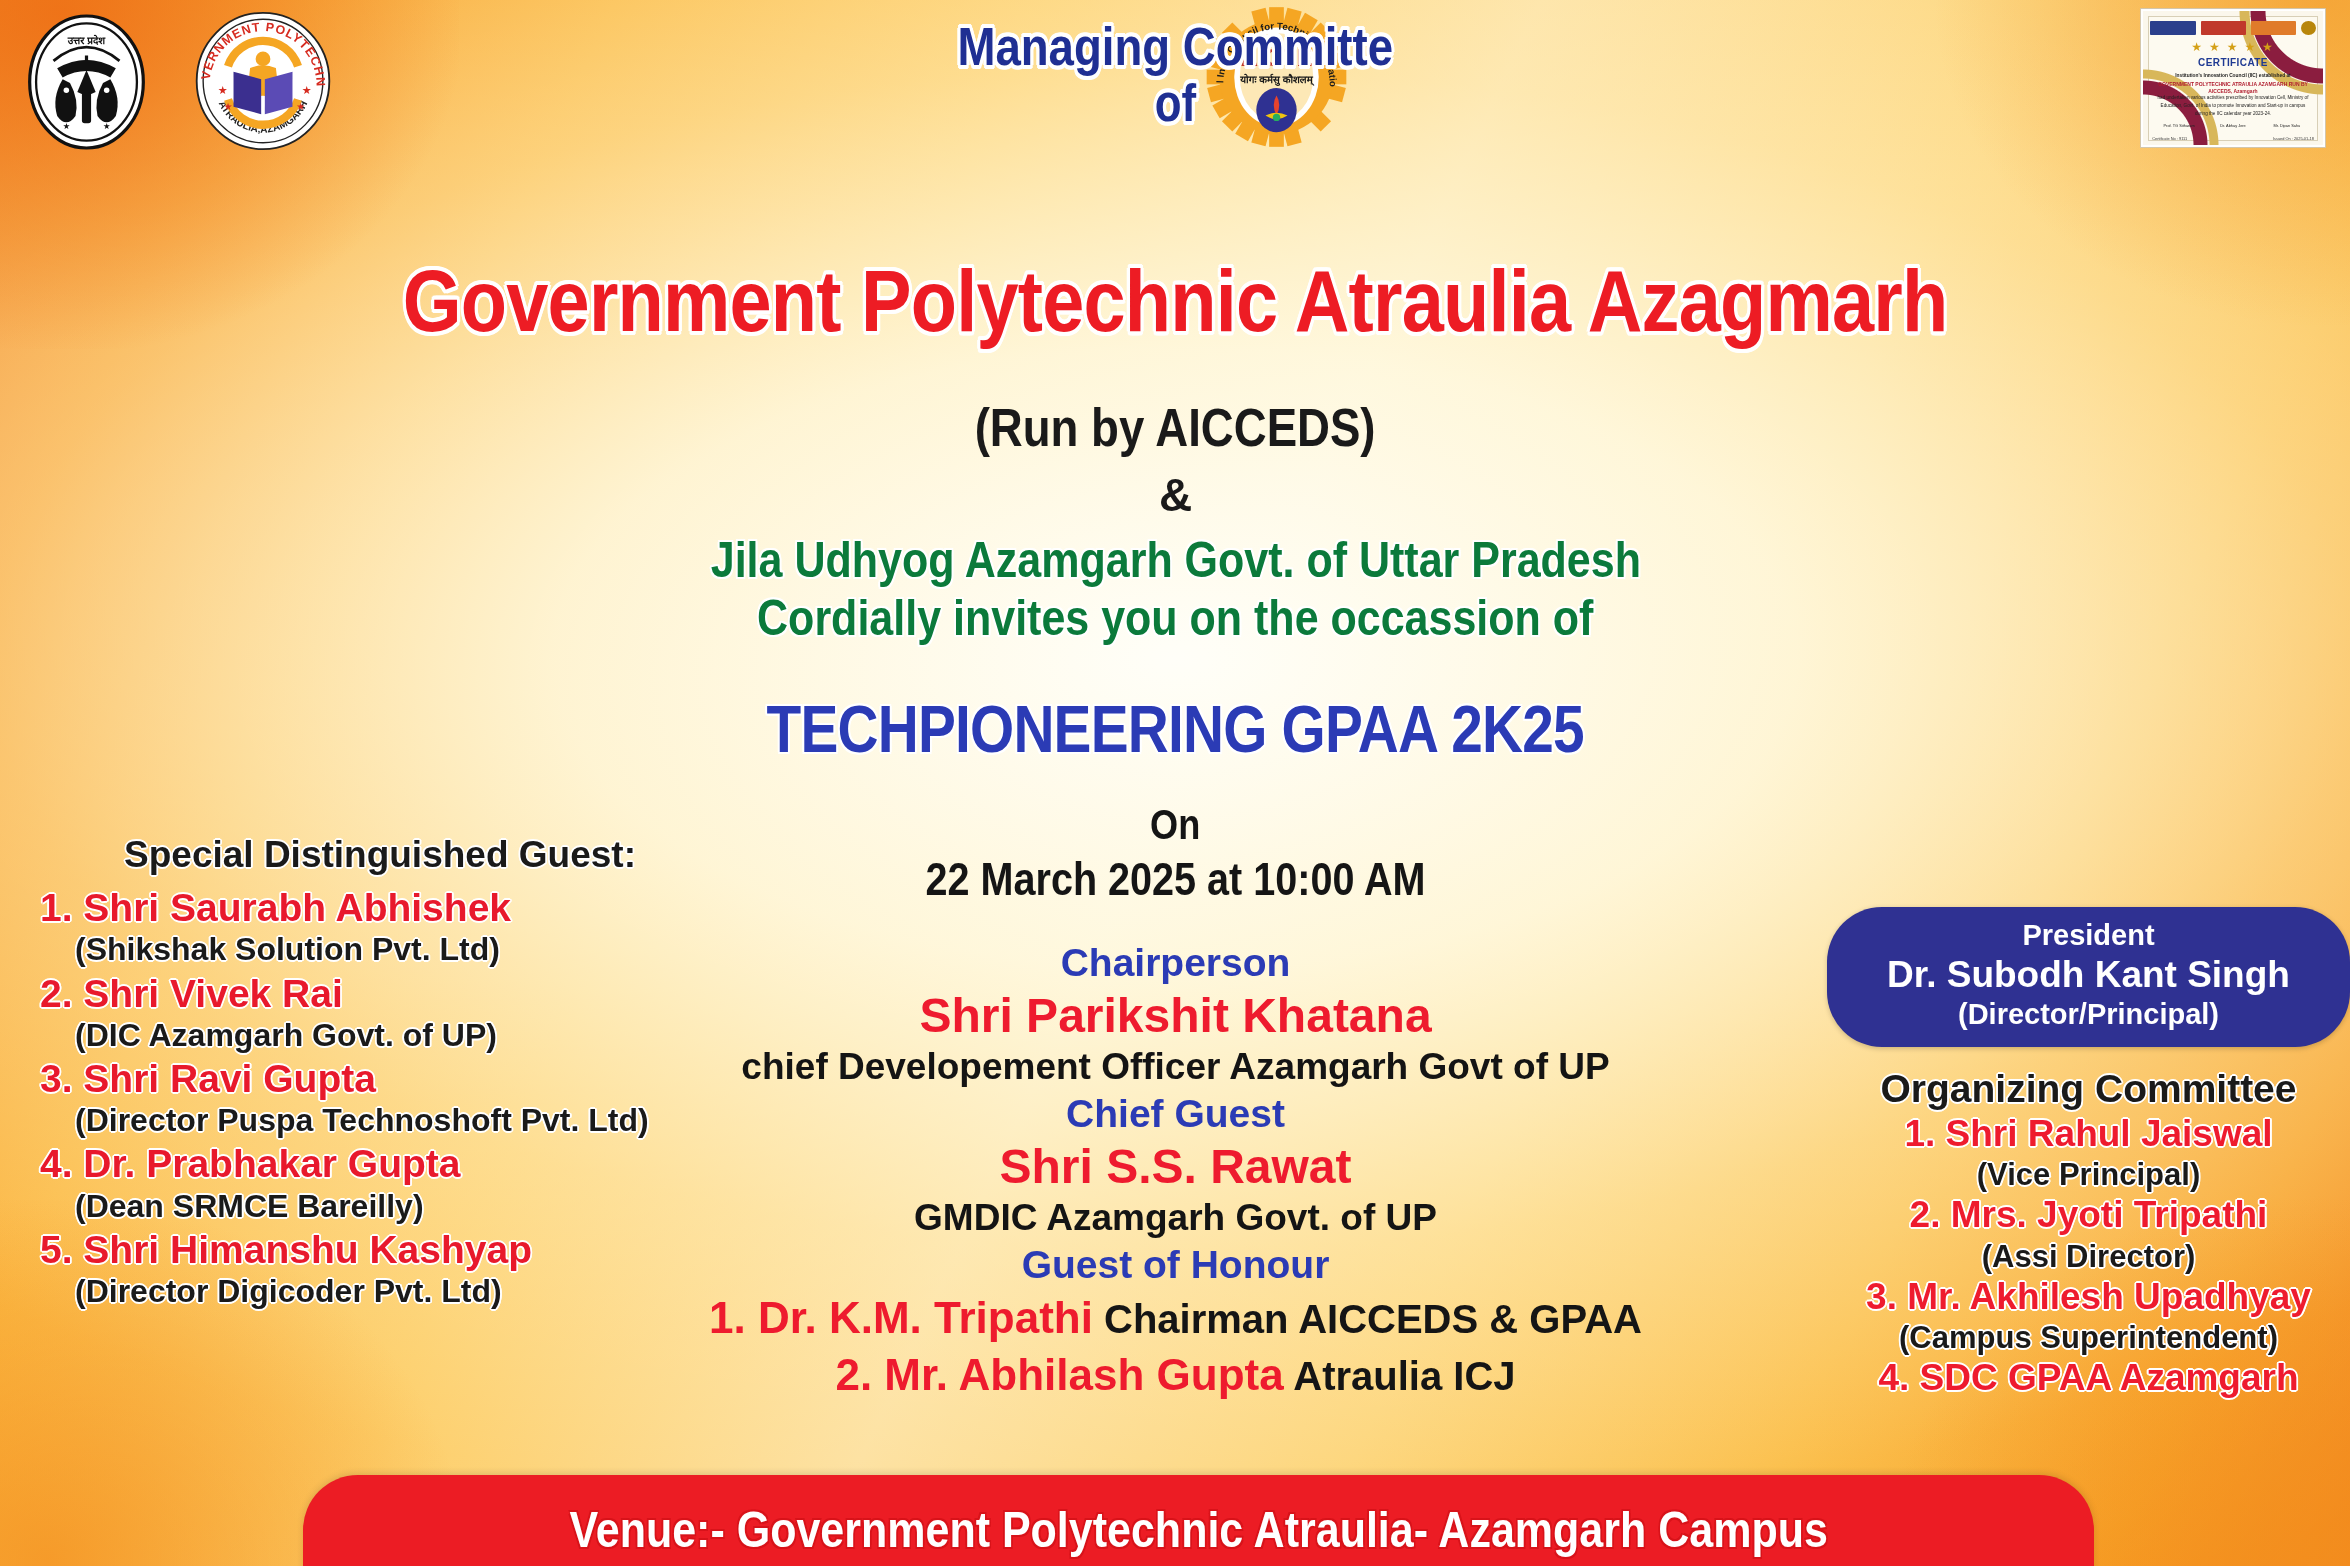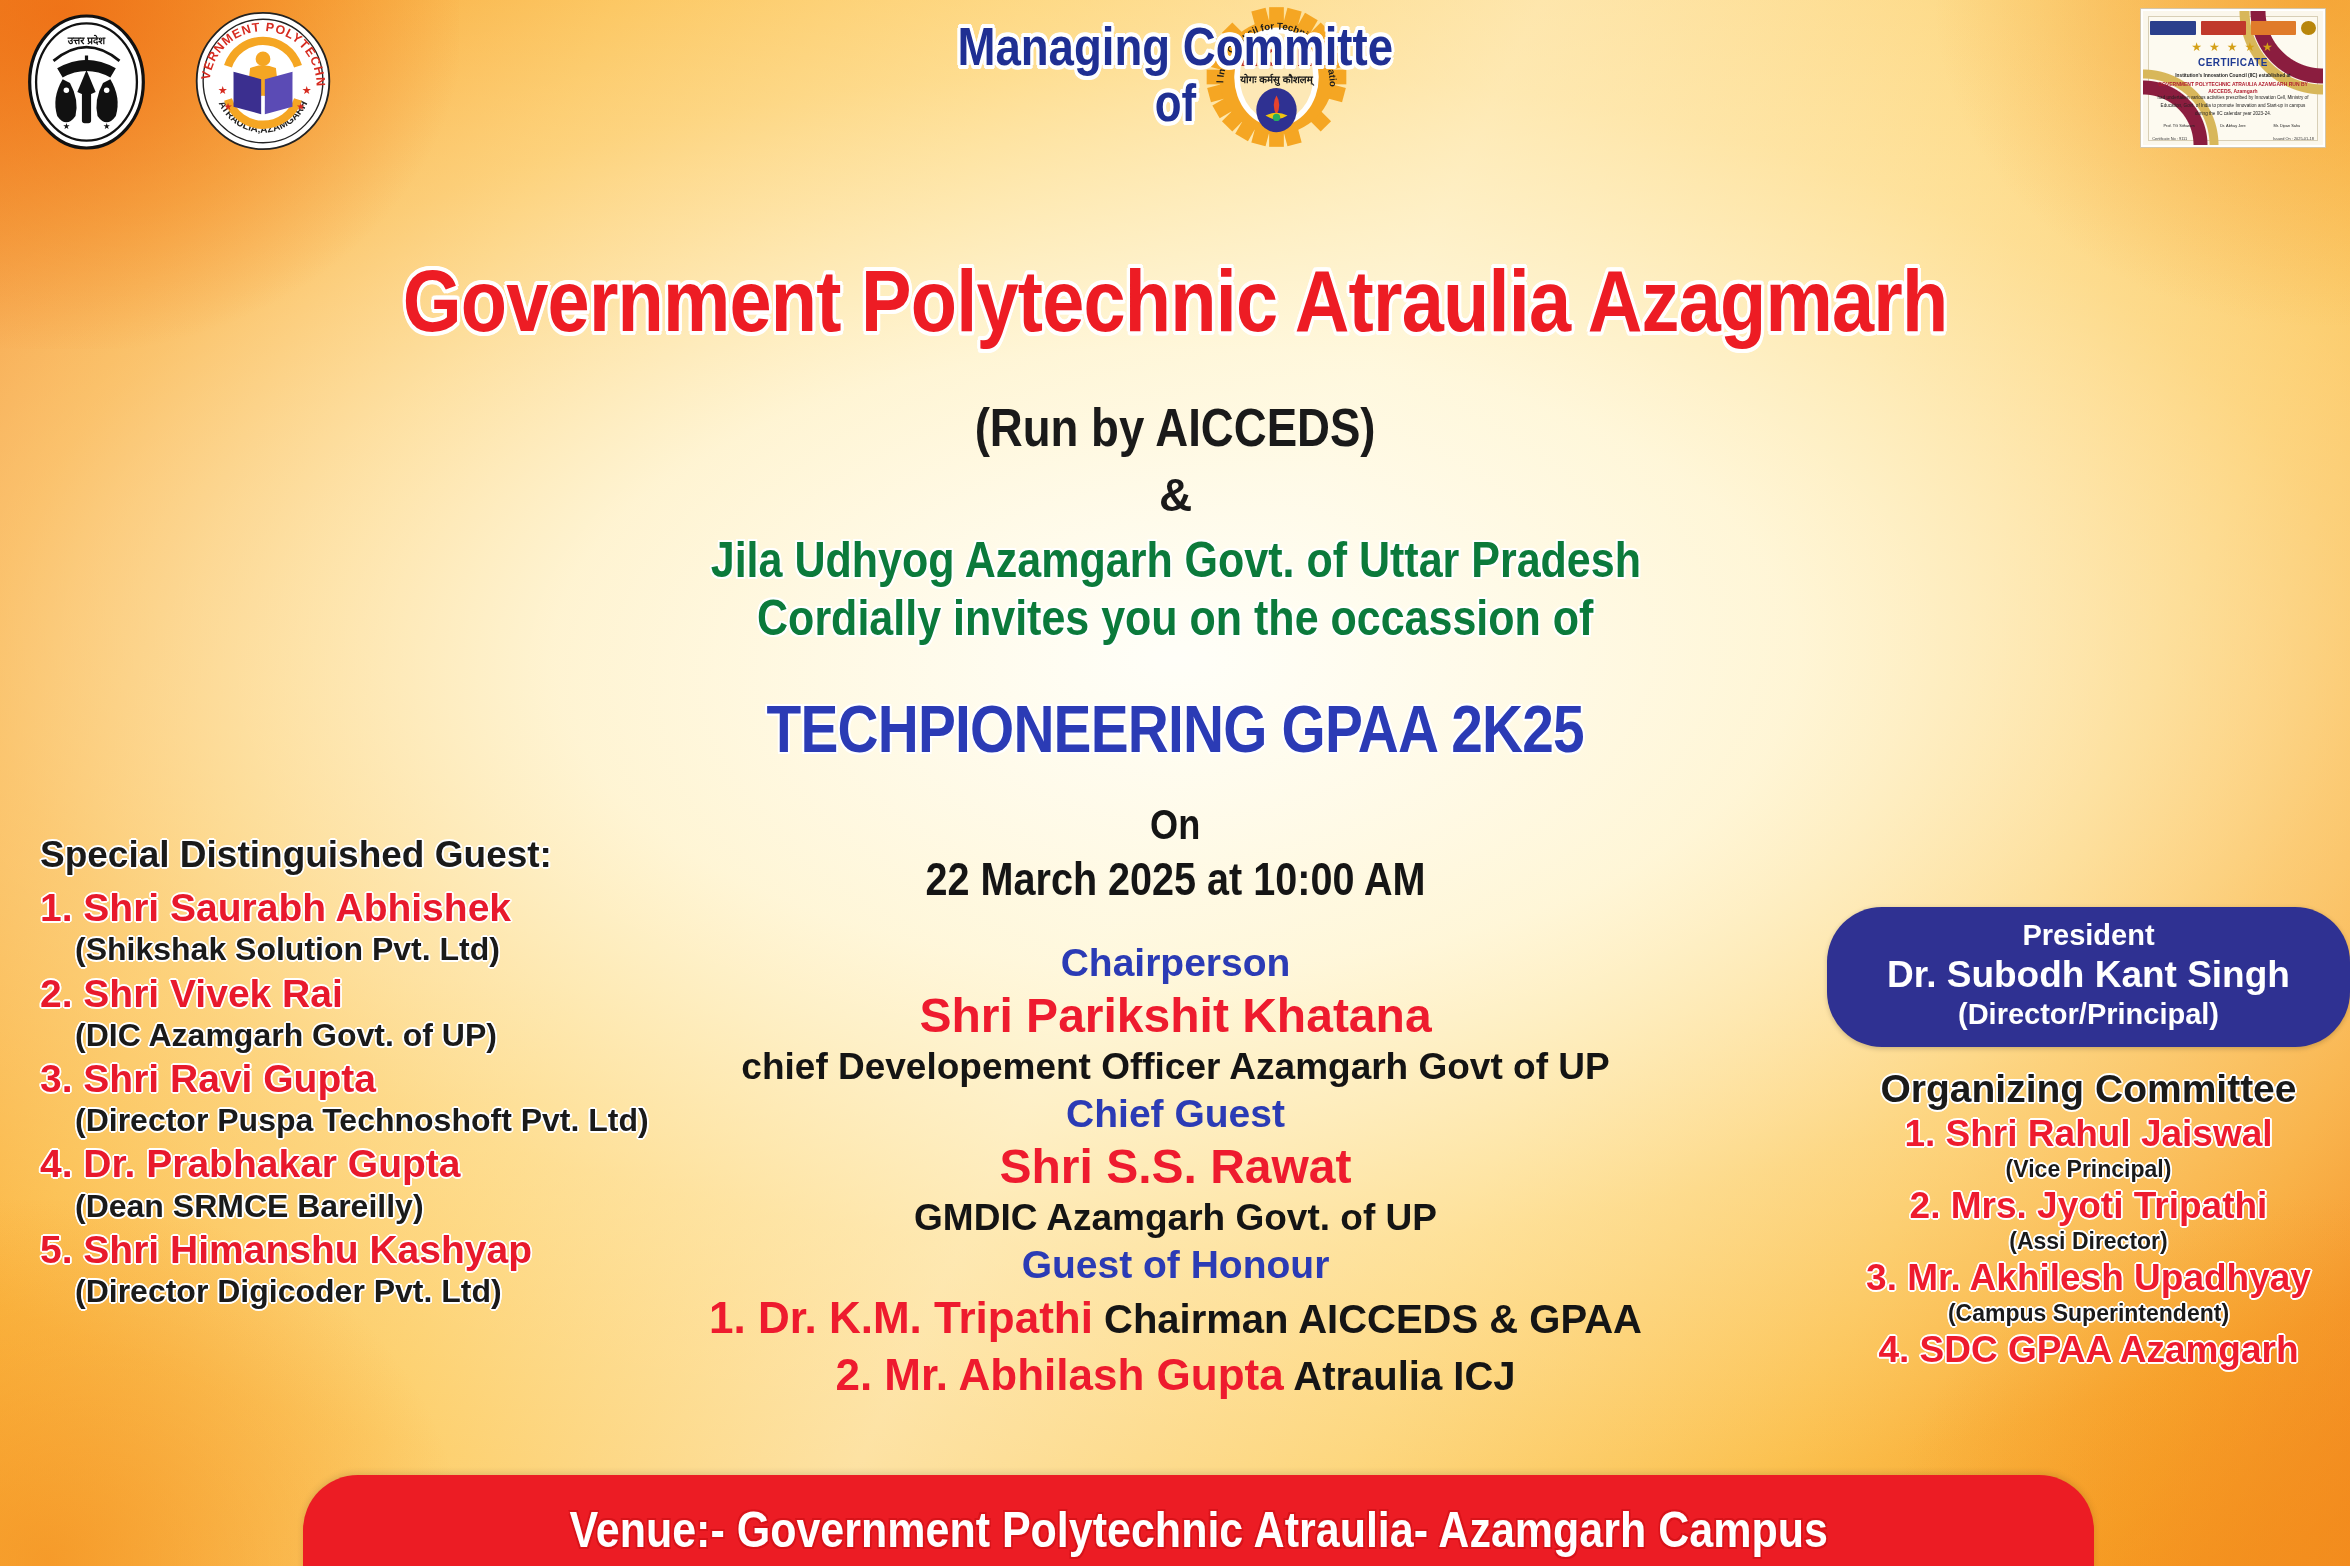--- a/index.html
+++ b/index.html
@@ -102,21 +102,21 @@
     color:#2b3bb5;font-size:66px;font-weight:bold;letter-spacing:-0.9px;
   }
   .h-on{
     position:absolute;left:0;right:0;top:799px;text-align:center;
     color:#151515;font-size:42px;font-weight:bold;line-height:1.24;
   }
   .h-on .date{display:block;font-size:46px;}
 
   
   .col-left{position:absolute;left:40px;top:834px;width:680px;}
-  .sdg-title{color:#1a1a1a;font-size:37px;font-weight:bold;margin-bottom:9.2px;}
+  .sdg-title{color:#1a1a1a;font-size:37px;font-weight:bold;margin-bottom:9.2px;text-align:center;}
   .g-name{color:#e8192c;font-size:39px;font-weight:bold;line-height:1.16;}
   .g-sub{color:#1a1a1a;font-size:32px;font-weight:bold;line-height:1.2;padding-left:35px;margin-bottom:1.8px;}
 
   
   .col-center{position:absolute;left:698px;width:955px;top:939px;text-align:center;}
   .role{color:#2b3bb5;font-size:39px;font-weight:bold;line-height:1.22;}
   .person{color:#ee1b2e;font-size:48px;font-weight:bold;line-height:1.2;}
   .desig{color:#141414;font-size:37px;font-weight:bold;line-height:1.24;}
   .goh-line{font-size:40px;font-weight:bold;line-height:1.3;color:#151515;}
   .goh-line .nm{color:#ee1b2e;font-size:44px;}
@@ -125,21 +125,21 @@
   .col-right{position:absolute;left:1827px;width:523px;top:907px;text-align:center;}
   .pres-pill{
     background:#2f3192;border-radius:55px;color:#fff;
     padding:11px 16.5px 14.7px;line-height:1.2;box-shadow:0 1.8px 5.5px rgba(0,0,0,.18);
   }
   .pres-pill .r1{font-size:29px;font-weight:bold;}
   .pres-pill .r2{font-size:37px;font-weight:bold;}
   .pres-pill .r3{font-size:29px;font-weight:bold;}
   .oc-title{color:#1a1a1a;font-size:39px;font-weight:bold;margin-top:20px;margin-bottom:1px;}
   .oc-name{color:#ee1b2e;font-size:37px;font-weight:bold;line-height:1.2;}
-  .oc-sub{color:#1a1a1a;font-size:23px;font-weight:bold;line-height:1.2;}
+  .oc-sub{color:#1a1a1a;font-size:31px;font-weight:bold;line-height:1.2;}
 
   
   .venue{
     position:absolute;left:303px;width:1791px;top:1475px;height:110px;
     background:#ec1c24;border-radius:55px 55px 0 0;
     display:flex;align-items:center;justify-content:center;
     box-shadow:0 -1.8px 7.3px rgba(0,0,0,.12);
   }
   .venue span{color:#fff;font-size:50px;font-weight:bold;
     text-shadow:-1.8px -1.8px 0 #d8131a,1.8px -1.8px 0 #d8131a,-1.8px 1.8px 0 #d8131a,1.8px 1.8px 0 #d8131a;}

